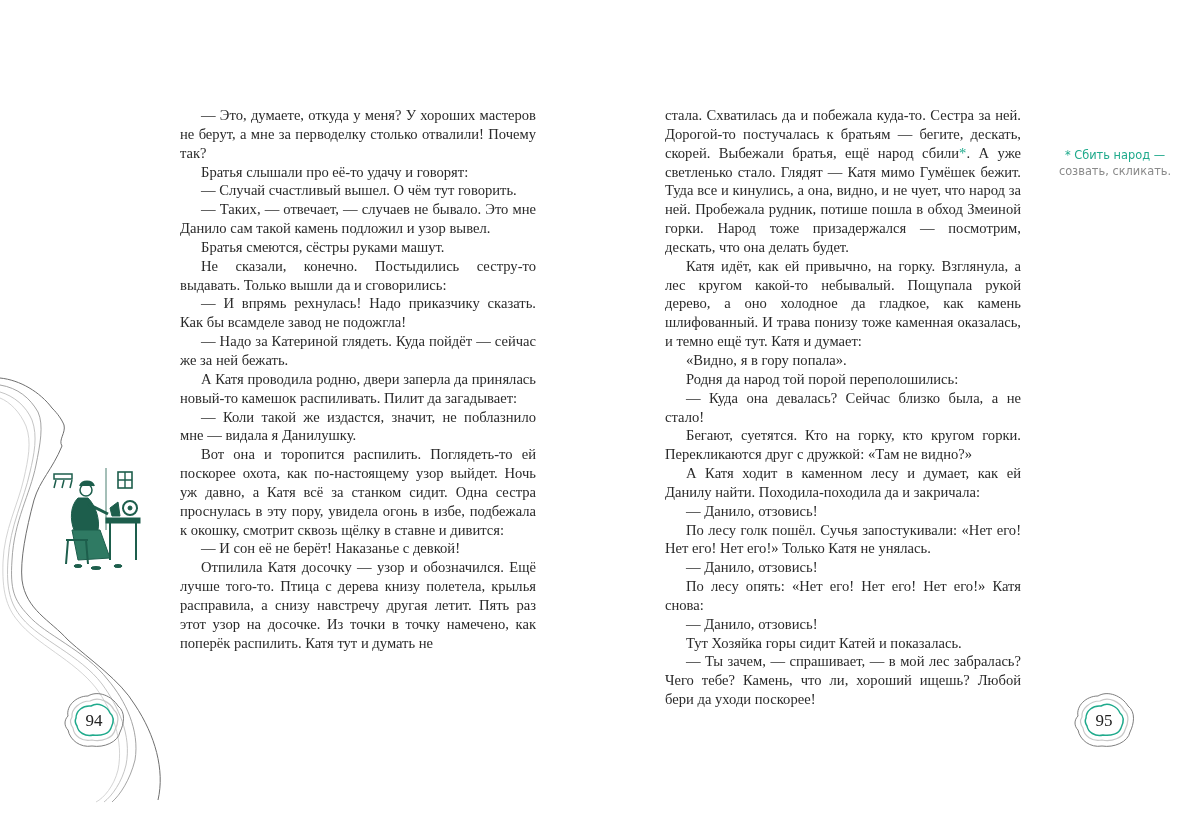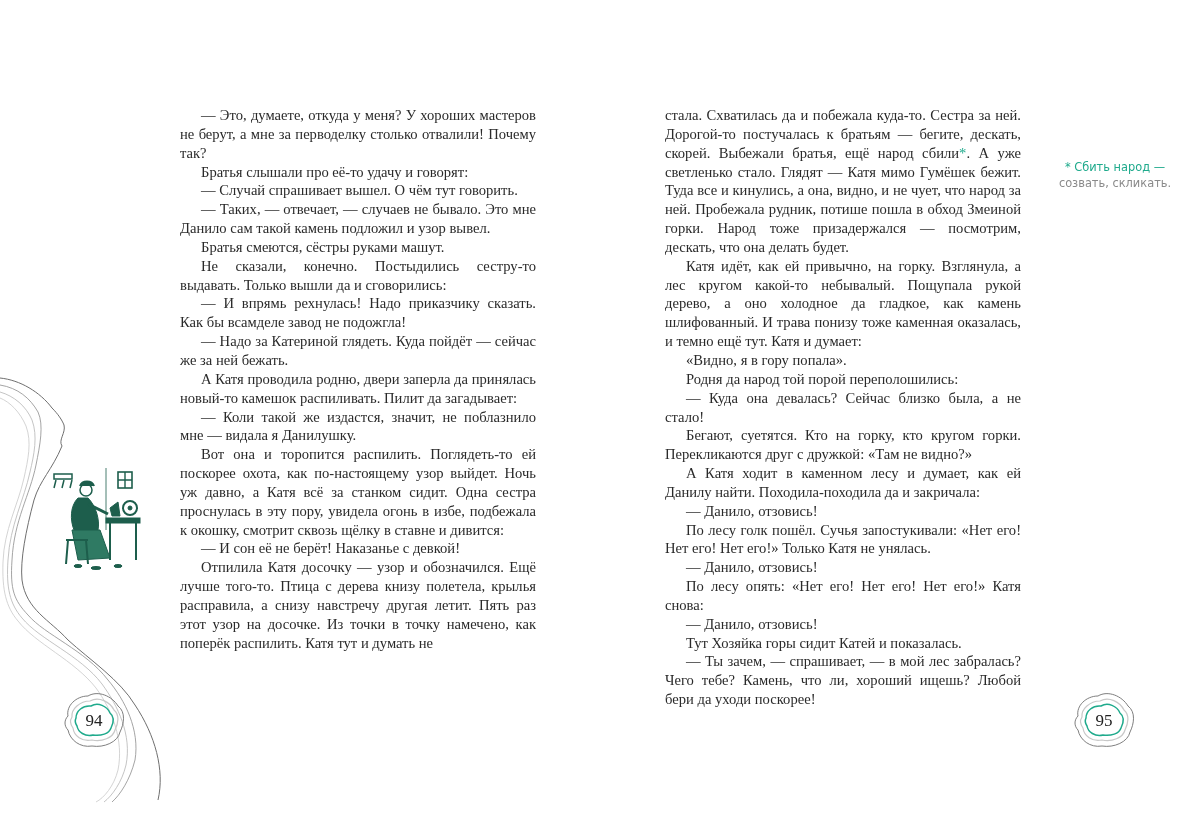--- a/index.html
+++ b/index.html
@@ -5,21 +5,21 @@
     html, body { margin: 0; padding: 0; background: #ffffff; }
     body { width: 1200px; height: 822px; position: relative; overflow: hidden; font-family: "Liberation Serif", "DejaVu Serif", serif; color: #2a2a2a; }
     .spread { position: absolute; inset: 0; }
     .text-col { position: absolute; top: 106px; width: 356px; font-size: 14.6px; line-height: 18.85px; text-align: justify; hyphens: manual; }
     .text-col.left { left: 180px; }
     .text-col.right { left: 665px; }
     .text-col p { margin: 0; text-indent: 21px; }
     .text-col p.noindent { text-indent: 0; }
     .asterisk { color: #1faa8c; }
     .footnote { position: absolute; left: 1040px; top: 147px; width: 150px; text-align: center; font-family: "DejaVu Sans", sans-serif; font-size: 11.4px; line-height: 16px; }
-    .footnote .term { color: #1faa8c; margin-top: 12px; }
+    .footnote .term { color: #1faa8c; }
     .footnote .def { color: #8a8a8a; text-align: center; }
     .deco { position: absolute; left: 0; top: 0; }
     .page-num { position: absolute; width: 40px; text-align: center; font-size: 17px; font-family: Liberation Serif, serif; color: #222; }
     .page-num.left { left: 74px; top: 711px; }
     .page-num.right { left: 1084px; top: 711px; }
     .illus { position: absolute; left: 48px; top: 460px; width: 100px; height: 112px; }
   </style>
 </head>
 <body>
 
@@ -77,21 +77,21 @@
 
       <ellipse cx="30" cy="106" rx="4" ry="1.5"></ellipse>
       <ellipse cx="48" cy="108" rx="5" ry="1.5"></ellipse>
       <ellipse cx="70" cy="106" rx="4" ry="1.5"></ellipse>
     </g>
   </svg>
 
   <div class="text-col left">
     <p>— Это, думаете, откуда у меня? У хороших мастеров не берут, а мне за перводелку столько отвалили! Почему так?</p>
     <p>Братья слышали про её-то удачу и говорят:</p>
-    <p>— Случай спрашивает вышел. О чём тут говорить.</p>
+    <p>— Случай счастливый вышел. О чём тут говорить.</p>
     <p>— Таких, — отвечает, — случаев не бывало. Это мне Данило сам такой камень подложил и узор вывел.</p>
     <p>Братья смеются, сёстры руками машут.</p>
     <p>Не сказали, конечно. Постыдились сестру-то выдавать. Только вышли да и сговорились:</p>
     <p>— И впрямь рехнулась! Надо приказчику сказать. Как бы всамделе завод не подожгла!</p>
     <p>— Надо за Катериной глядеть. Куда пойдёт — сейчас же за ней бежать.</p>
     <p>А Катя проводила родню, двери заперла да принялась новый-то камешок распиливать. Пилит да загадывает:</p>
     <p>— Коли такой же издастся, значит, не поблазнило мне — видала я Данилушку.</p>
     <p>Вот она и торопится распилить. Поглядеть-то ей поскорее охота, как по-настоящему узор выйдет. Ночь уж давно, а Катя всё за станком сидит. Одна сестра проснулась в эту пору, увидела огонь в избе, подбежала к окошку, смотрит сквозь щёлку в ставне и дивится:</p>
     <p>— И сон её не берёт! Наказанье с девкой!</p>
     <p>Отпилила Катя досочку — узор и обозначился. Ещё лучше того-то. Птица с дерева книзу полетела, крылья расправила, а снизу навстречу другая летит. Пять раз этот узор на досочке. Из точки в точку намечено, как поперёк распилить. Катя тут и думать не</p>

